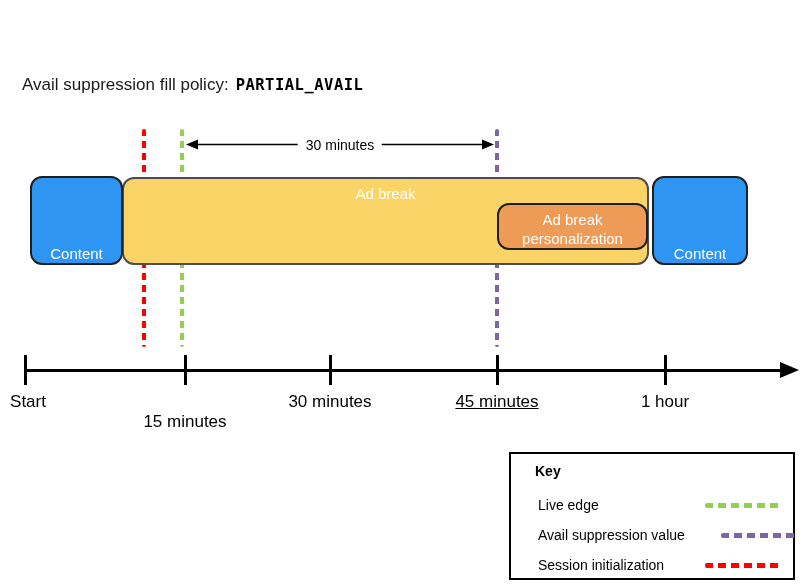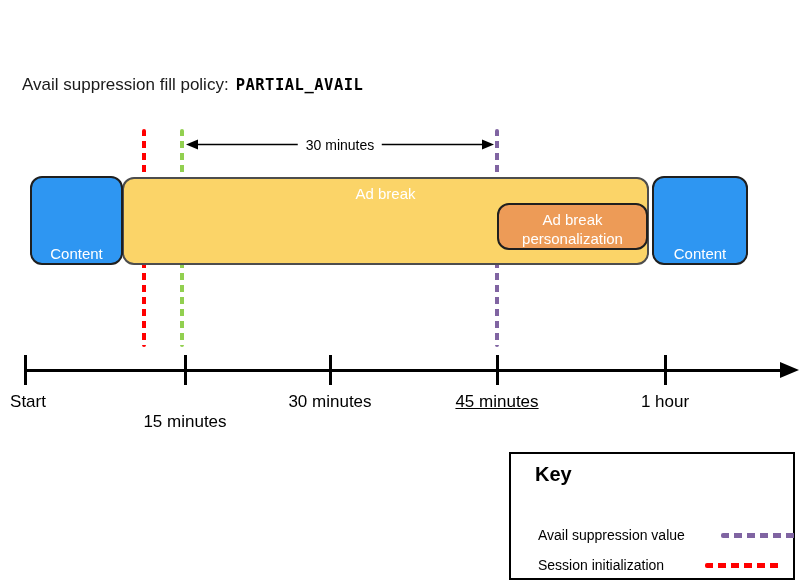--- a/index.html
+++ b/index.html
@@ -52,21 +52,21 @@
   .t0{left:24px;}  .lt0{left:28px;}
   .t1{left:184px;} .lt1{left:185px;margin-top:20px;}
   .t2{left:329px;} .lt2{left:330px;}
   .t3{left:496px;} .lt3{left:497px;text-decoration:underline;}
   .t4{left:664px;} .lt4{left:665px;}
   
   .keybox{
     position:absolute; left:509px; top:452px; width:286px; height:128px;
     border:2px solid #000; box-sizing:border-box; background:#fff; z-index:6;
   }
-  .key-title{position:absolute; left:24px; top:9px; font-size:20px; font-weight:bold; color:#000;}
+  .key-title{position:absolute; left:24px; top:9px; font-size:14px; font-weight:bold; color:#000;}
   .key-row{
     position:absolute; left:27px; right:12px; height:18px;
     display:flex; align-items:center; justify-content:space-between;
   }
   .kr0{top:42px;} .kr1{top:72px;gap:36px;} .kr2{top:102px;}
   .key-label{font-size:14px; color:#000; white-space:nowrap;}
   .swatch{width:76px; height:5px; border-radius:2px; flex:0 0 auto;}
   .swatch.green {background:repeating-linear-gradient(90deg,#92d050 0 8px,transparent 8px 13px);}
   .swatch.purple{background:repeating-linear-gradient(90deg,#8064a2 0 8px,transparent 8px 13px);}
   .swatch.red   {background:repeating-linear-gradient(90deg,#ff0000 0 8px,transparent 8px 13px);}
@@ -114,20 +114,24 @@
   <div class="tick t3"></div>
   <div class="tick t4"></div>
   <div class="tick-label lt0">Start</div>
   <div class="tick-label lt1">15 minutes</div>
   <div class="tick-label lt2">30 minutes</div>
   <div class="tick-label lt3">45 minutes</div>
   <div class="tick-label lt4">1 hour</div>
 
   <div class="keybox">
     <div class="key-title">Key</div>
+    <div class="key-row kr0">
+      <span class="key-label">Live edge</span>
+      <span class="swatch green"></span>
+    </div>
     <div class="key-row kr1">
       <span class="key-label">Avail suppression value</span>
       <span class="swatch purple"></span>
     </div>
     <div class="key-row kr2">
       <span class="key-label">Session initialization</span>
       <span class="swatch red"></span>
     </div>
   </div>
 

